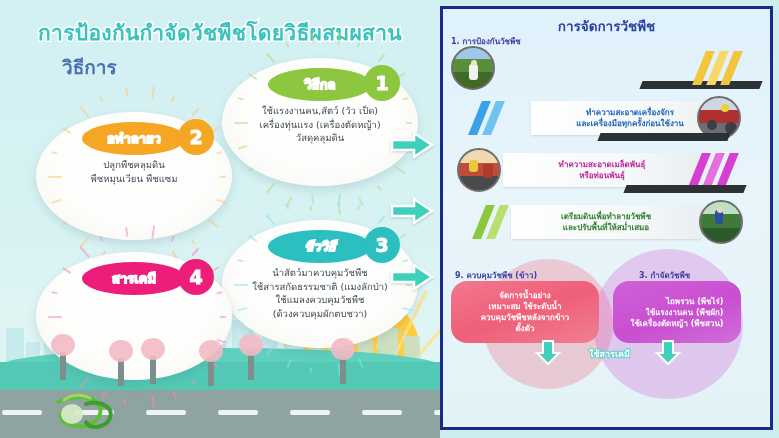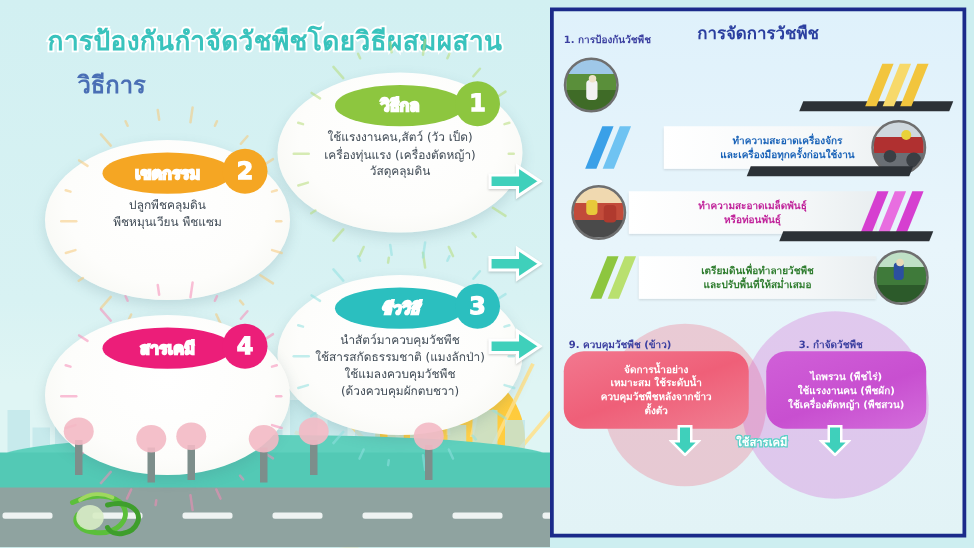--- a/index.html
+++ b/index.html
@@ -159,21 +159,21 @@
   
   .roundbox{
     position:absolute; border-radius:16px;
     text-align:center; font-weight:bold; color:#ffffff;
     font-size:8px; line-height:11px; white-space:pre-line;
     display:flex; align-items:center; justify-content:center; padding:3px 4px;
   }
   #box-rice{ left:8px; top:272px; width:148px; height:62px;
     background: linear-gradient(160deg,#f2788f 0%, #ef5f78 50%, #f07f93 100%); }
   #box-kill{ left:170px; top:272px; width:128px; height:62px;
-    background: linear-gradient(160deg,#d060d8 0%, #c84fd0 55%, #d36ddb 100%); }
+    background: linear-gradient(160deg,#d060d8 0%, #c84fd0 55%, #d36ddb 100%); text-align: right; }
   #chem-head{
     position:absolute; left:0; top:338px; width:333px; text-align:center;
     font-size:9px; font-weight:bold; color:#ffffff;
     -webkit-text-stroke:2px #5bd0c8; paint-order: stroke fill;
   }
   #box-chem{
     position:absolute; left:36px; top:350px; width:258px; height:66px;
     background: linear-gradient(#74d9d2 0%, #6fd3cf 100%);
     border-radius:14px;
     display:flex; align-items:center; justify-content:center; text-align:center;
@@ -300,21 +300,21 @@
         <div class="ray" style="left: 50%; top: 50%; width: 10px; background: rgb(246, 201, 122); transform: rotate(212.727deg) translateX(86px);"></div>
         <div class="ray" style="left: 50%; top: 50%; width: 14px; background: rgb(246, 201, 122); transform: rotate(229.091deg) translateX(86px);"></div>
         <div class="ray" style="left: 50%; top: 50%; width: 6px; background: rgb(246, 201, 122); transform: rotate(245.455deg) translateX(86px);"></div>
         <div class="ray" style="left: 50%; top: 50%; width: 10px; background: rgb(246, 201, 122); transform: rotate(261.818deg) translateX(86px);"></div>
         <div class="ray" style="left: 50%; top: 50%; width: 14px; background: rgb(246, 201, 122); transform: rotate(278.182deg) translateX(86px);"></div>
         <div class="ray" style="left: 50%; top: 50%; width: 6px; background: rgb(246, 201, 122); transform: rotate(294.545deg) translateX(86px);"></div>
         <div class="ray" style="left: 50%; top: 50%; width: 10px; background: rgb(246, 201, 122); transform: rotate(310.909deg) translateX(86px);"></div>
         <div class="ray" style="left: 50%; top: 50%; width: 14px; background: rgb(246, 201, 122); transform: rotate(327.273deg) translateX(86px);"></div>
         <div class="ray" style="left: 50%; top: 50%; width: 6px; background: rgb(246, 201, 122); transform: rotate(343.636deg) translateX(86px);"></div>
       </div>
-    <div class="cap">เขตกรรม</div>
+    <div class="cap">อทำลายว</div>
     <div class="num">2</div>
     <div class="body">ปลูกพืชคลุมดิน
 พืชหมุนเวียน พืชแซม</div>
   </div>
 
   <div class="bubble" id="b3">
     <div class="rays">
         <div class="ray" style="left: 50%; top: 50%; width: 6px; background: rgb(143, 224, 224); transform: rotate(0deg) translateX(86px);"></div>
         <div class="ray" style="left: 50%; top: 50%; width: 10px; background: rgb(143, 224, 224); transform: rotate(16.3636deg) translateX(86px);"></div>
         <div class="ray" style="left: 50%; top: 50%; width: 14px; background: rgb(143, 224, 224); transform: rotate(32.7273deg) translateX(86px);"></div>
@@ -405,21 +405,21 @@
     <div class="tree-top" style="left: 199px; top: 340px; width: 24px; height: 22px;"></div>
   </div>
 
 <div id="right-panel">
 
   <div class="blob" style="left:40px; top:250px; width:130px; height:130px; background:#ef5f78;"></div>
   <div class="blob" style="left:150px; top:240px; width:150px; height:150px; background:#cf57d0;"></div>
 
   <div id="panel-title">การจัดการวัชพืช</div>
 
-  <div class="sec-label" style="left:8px; top:16px;">1. การป้องกันวัชพืช</div>
+  <div class="sec-label" style="left:8px; top:26px;">1. การป้องกันวัชพืช</div>
 
   <div class="prow" style="left:6px; top:36px;">
     <div class="pphoto ph-field" style="left:2px;">
       <div class="ph-dot" style="left:16px; top:16px; width:9px; height:16px; background:#f2f2f2; border-radius:3px;"></div>
       <div class="ph-dot" style="left:18px; top:12px; width:6px; height:6px; background:#efe2c8;"></div>
     </div>
     <div class="darkbar" style="left:192px; top:36px; width:120px;"></div>
     <div class="slash" style="left:250px; background:#f2c53d;"></div>
     <div class="slash" style="left:264px; background:#f7d96a;"></div>
     <div class="slash" style="left:278px; background:#f2c53d;"></div>

